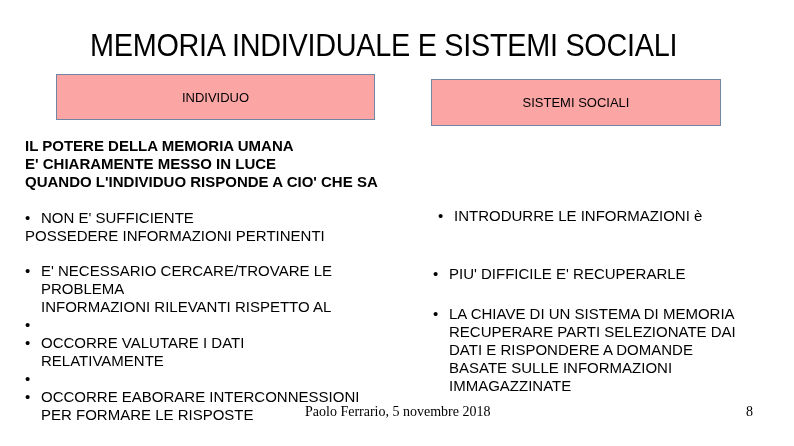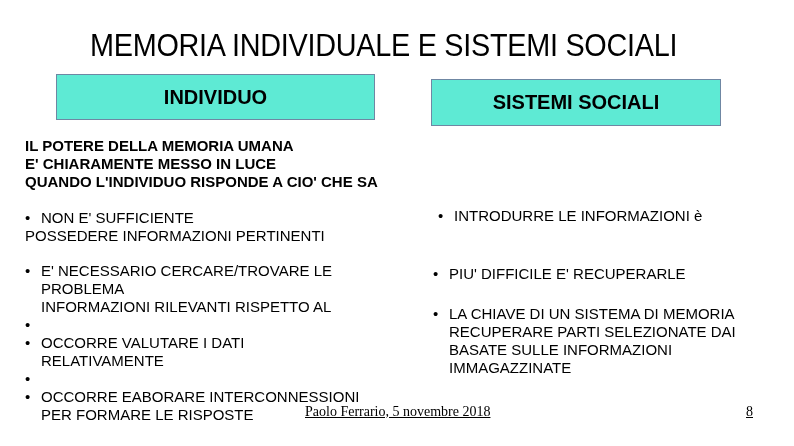--- a/index.html
+++ b/index.html
@@ -1,30 +1,30 @@
 <!DOCTYPE html>
 <html><head>
 <meta charset="utf-8">
 <style>
   html, body { margin: 0; padding: 0; background: #ffffff; }
   body { width: 794px; height: 446px; position: relative; overflow: hidden;
          font-family: "Liberation Sans", sans-serif; color: #000; }
   .title { position: absolute; left: 90px; top: 26px; font-size: 31px; letter-spacing: -0.3px;
            white-space: nowrap; line-height: 40px; transform: scaleX(0.93); transform-origin: left center; }
-  .box { position: absolute; border: 1px solid #6f87a3; background: #5eead4;
+  .box { position: absolute; border: 1px solid #6f87a3; background: #fca5a5;
          display: flex; align-items: center; justify-content: center;
-         font-weight: bold; font-size: 20px; }
+         font-weight: normal; font-size: 13px; }
   .box.left { left: 56px; top: 74px; width: 317px; height: 44px; }
   .box.right { left: 431px; top: 79px; width: 288px; height: 45px; }
   .text { position: absolute; font-size: 15px; line-height: 18px; white-space: nowrap; }
   .intro { left: 25px; top: 137px; font-weight: bold; }
   .b { position: absolute; font-size: 15px; line-height: 18px; white-space: nowrap; }
   .bullet { position: absolute; left: 0; top: 0; }
   .bitem { position: relative; padding-left: 16px; }
-  .footer { position: absolute; font-family: "Liberation Serif", serif; font-size: 14px; text-decoration: underline; }
+  .footer { position: absolute; font-family: "Liberation Serif", serif; font-size: 14px; }
 </style>
 </head>
 <body>
 
 <div class="title">MEMORIA INDIVIDUALE E SISTEMI SOCIALI</div>
 
 <div class="box left">
   <span>INDIVIDUO</span>
 </div>
 <div class="box right">
@@ -80,19 +80,20 @@
   <div class="bitem">
     <span class="bullet">•</span>
     <div>PIU' DIFFICILE E' RECUPERARLE</div>
   </div>
 </div>
 <div class="b" style="left:433px; top:305px;">
   <div class="bitem">
     <span class="bullet">•</span>
     <div>LA CHIAVE DI UN SISTEMA DI MEMORIA</div>
     <div>RECUPERARE PARTI SELEZIONATE DAI</div>
+    <div>DATI E RISPONDERE A DOMANDE</div>
     <div>BASATE SULLE INFORMAZIONI</div>
     <div>IMMAGAZZINATE</div>
   </div>
 </div>
 
 <div class="footer" style="left:305px; top:404px;">Paolo Ferrario, 5 novembre 2018</div>
 <div class="footer" style="left:746px; top:404px;">8</div>
 
 </body></html>

